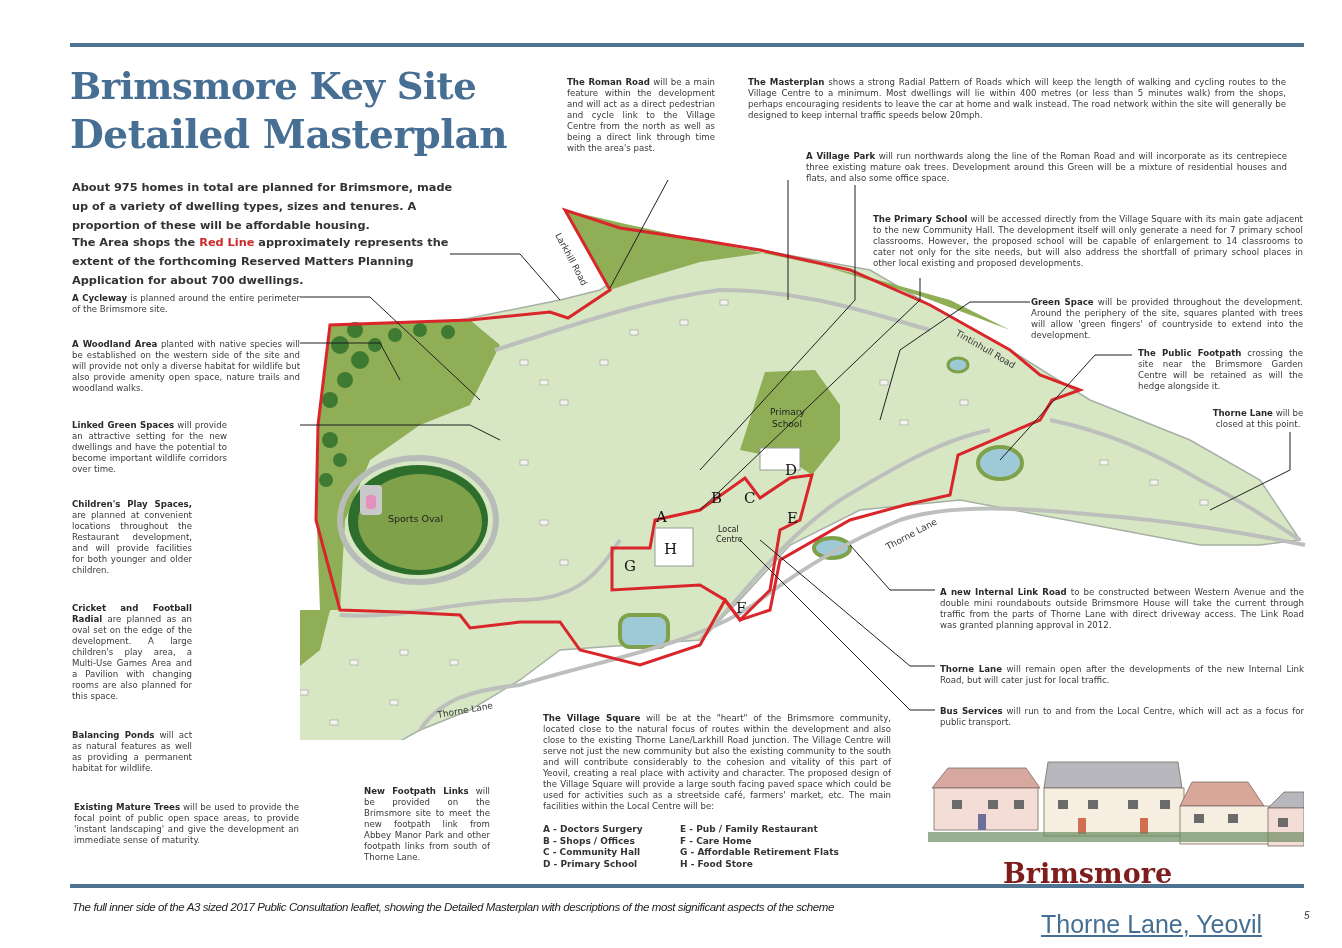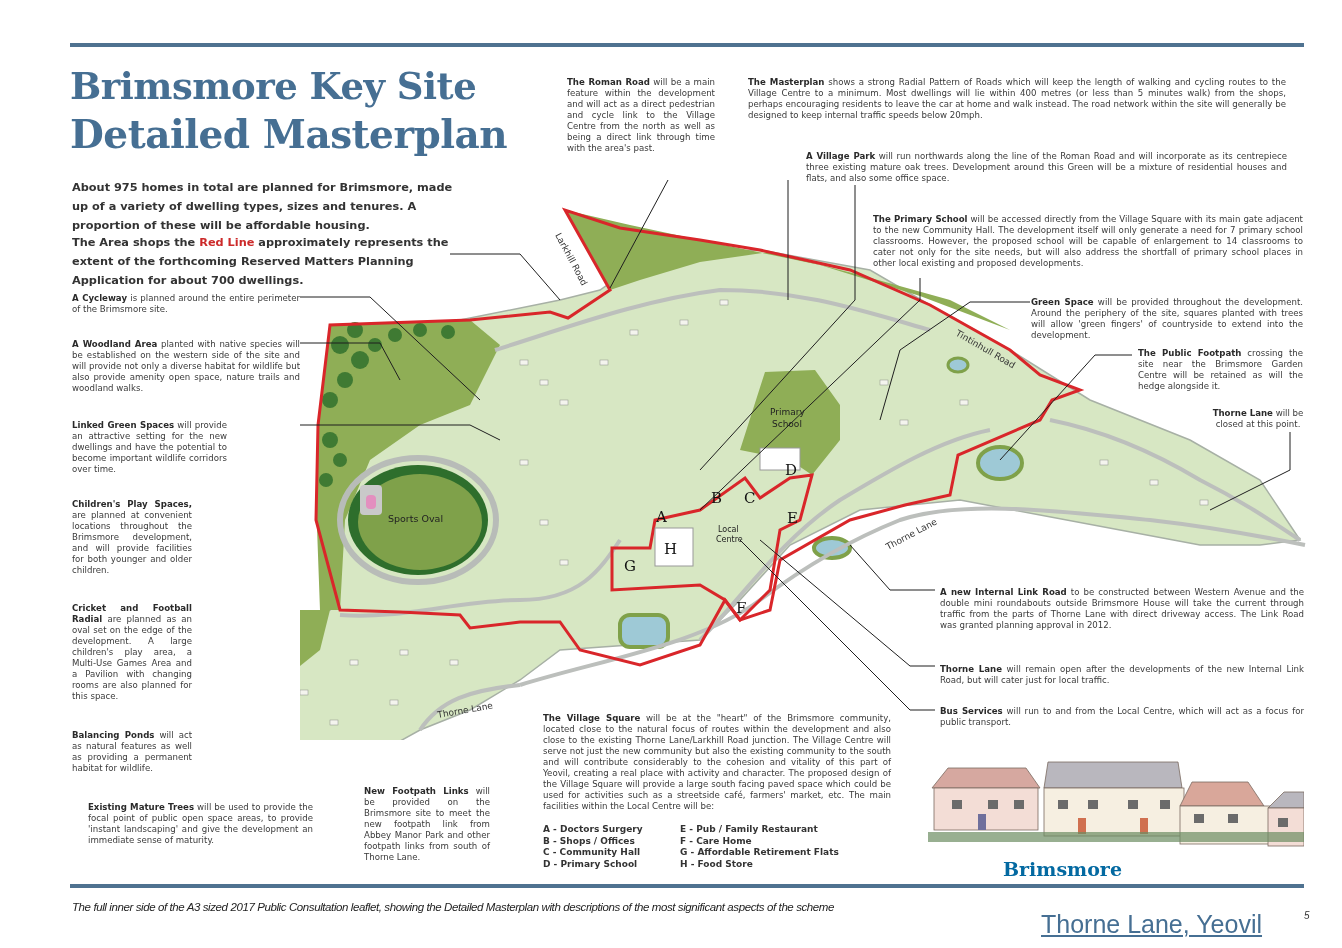--- a/index.html
+++ b/index.html
@@ -7,21 +7,21 @@
   body { position: relative; font-family: "DejaVu Sans", sans-serif; color: #2b2b2b; }
   .rule { position: absolute; height: 4px; background: #4f7290; }
   .title { position: absolute; left: 70px; top: 62px; font-family: "DejaVu Serif", serif; font-weight: bold; color: #466f93; font-size: 37px; line-height: 48px; letter-spacing: -0.5px; }
   .intro { position: absolute; left: 72px; font-family: "DejaVu Sans", sans-serif; font-weight: bold; font-size: 11.3px; line-height: 19px; color: #333; }
   .red { color: #cc2a2a; }
   .note { position: absolute; font-size: 8.6px; line-height: 11px; color: #3a3a3a; text-align: justify; }
   .note b { font-weight: bold; color: #2a2a2a; }
   .map { position: absolute; left: 300px; top: 180px; width: 1010px; height: 560px; }
   .facil { position: absolute; left: 543px; top: 824px; font-size: 9px; line-height: 11.6px; font-weight: bold; color: #333; display: grid; grid-template-columns: 137px 160px; }
   .caption { position: absolute; left: 72px; top: 901px; font-family: "Liberation Sans", sans-serif; font-style: italic; font-size: 11.5px; color: #222; letter-spacing: -0.4px; }
-  .brand { position: absolute; left: 1003px; top: 858px; font-family: "DejaVu Serif", serif; font-weight: bold; font-size: 19px; color: #0369a1; }
+  .brand { position: absolute; left: 1003px; top: 858px; font-family: "DejaVu Serif", serif; font-weight: bold; font-size: 27px; color: #7f1d1d; }
   .brand-sub { position: absolute; left: 1041px; top: 910px; font-family: "Liberation Sans", sans-serif; font-size: 25px; color: #466f93; text-decoration: underline; }
   .pageno { position: absolute; left: 1304px; top: 910px; font-family: "Liberation Sans", sans-serif; font-style: italic; font-size: 10px; color: #333; }
   .houses { position: absolute; left: 928px; top: 748px; width: 376px; height: 108px; }
 </style>
 </head>
 <body>
 
 <div class="rule" style="left:70px; top:43px; width:1234px;"></div>
 
 <div class="title">
@@ -158,24 +158,24 @@
 <div class="note" style="left:748px; top:77px; width:538px;"><b>The Masterplan</b><span> shows a strong Radial Pattern of Roads which will keep the length of walking and cycling routes to the Village Centre to a minimum. Most dwellings will lie within 400 metres (or less than 5 minutes walk) from the shops, perhaps encouraging residents to leave the car at home and walk instead. The road network within the site will generally be designed to keep internal traffic speeds below 20mph.</span></div>
 <div class="note" style="left:806px; top:151px; width:481px;"><b>A Village Park</b><span> will run northwards along the line of the Roman Road and will incorporate as its centrepiece three existing mature oak trees. Development around this Green will be a mixture of residential houses and flats, and also some office space.</span></div>
 <div class="note" style="left:873px; top:214px; width:430px;"><b>The Primary School</b><span> will be accessed directly from the Village Square with its main gate adjacent to the new Community Hall. The development itself will only generate a need for 7 primary school classrooms. However, the proposed school will be capable of enlargement to 14 classrooms to cater not only for the site needs, but will also address the shortfall of primary school places in other local existing and proposed developments.</span></div>
 <div class="note" style="left:1031px; top:297px; width:272px;"><b>Green Space</b><span> will be provided throughout the development. Around the periphery of the site, squares planted with trees will allow 'green fingers' of countryside to extend into the development.</span></div>
 <div class="note" style="left:1138px; top:348px; width:165px;"><b>The Public Footpath</b><span> crossing the site near the Brimsmore Garden Centre will be retained as will the hedge alongside it.</span></div>
 <div class="note" style="left:1212px; top:408px; width:92px; text-align:center;"><b>Thorne Lane</b><span> will be closed at this point.</span></div>
 
 <div class="note" style="left:72px; top:293px; width:228px;"><b>A Cycleway</b><span> is planned around the entire perimeter of the Brimsmore site.</span></div>
 <div class="note" style="left:72px; top:339px; width:228px;"><b>A Woodland Area</b><span> planted with native species will be established on the western side of the site and will provide not only a diverse habitat for wildlife but also provide amenity open space, nature trails and woodland walks.</span></div>
 <div class="note" style="left:72px; top:420px; width:155px;"><b>Linked Green Spaces</b><span> will provide an attractive setting for the new dwellings and have the potential to become important wildlife corridors over time.</span></div>
-<div class="note" style="left:72px; top:499px; width:120px;"><b>Children's Play Spaces,</b><span> are planned at convenient locations throughout the Brimsmore development, and will provide facilities for both younger and older children.</span></div>
+<div class="note" style="left:72px; top:499px; width:120px;"><b>Children's Play Spaces,</b><span> are planned at convenient locations throughout the Restaurant development, and will provide facilities for both younger and older children.</span></div>
 <div class="note" style="left:72px; top:603px; width:120px;"><b>Cricket and Football Radial</b><span> are planned as an oval set on the edge of the development. A large children's play area, a Multi-Use Games Area and a Pavilion with changing rooms are also planned for this space.</span></div>
 <div class="note" style="left:72px; top:730px; width:120px;"><b>Balancing Ponds</b><span> will act as natural features as well as providing a permanent habitat for wildlife.</span></div>
-<div class="note" style="left:74px; top:802px; width:225px;margin-left:14px;"><b>Existing Mature Trees</b><span> will be used to provide the focal point of public open space areas, to provide 'instant landscaping' and give the development an immediate sense of maturity.</span></div>
+<div class="note" style="left:74px; top:802px; width:225px;"><b>Existing Mature Trees</b><span> will be used to provide the focal point of public open space areas, to provide 'instant landscaping' and give the development an immediate sense of maturity.</span></div>
 <div class="note" style="left:364px; top:786px; width:126px;"><b>New Footpath Links</b><span> will be provided on the Brimsmore site to meet the new footpath link from Abbey Manor Park and other footpath links from south of Thorne Lane.</span></div>
 <div class="note" style="left:543px; top:713px; width:348px;"><b>The Village Square</b><span> will be at the "heart" of the Brimsmore community, located close to the natural focus of routes within the development and also close to the existing Thorne Lane/Larkhill Road junction. The Village Centre will serve not just the new community but also the existing community to the south and will contribute considerably to the cohesion and vitality of this part of Yeovil, creating a real place with activity and character. The proposed design of the Village Square will provide a large south facing paved space which could be used for activities such as a streetside café, farmers' market, etc. The main facilities within the Local Centre will be:</span></div>
 <div class="note" style="left:940px; top:587px; width:364px;"><b>A new Internal Link Road</b><span> to be constructed between Western Avenue and the double mini roundabouts outside Brimsmore House will take the current through traffic from the parts of Thorne Lane with direct driveway access. The Link Road was granted planning approval in 2012.</span></div>
 <div class="note" style="left:940px; top:664px; width:364px;"><b>Thorne Lane</b><span> will remain open after the developments of the new Internal Link Road, but will cater just for local traffic.</span></div>
 <div class="note" style="left:940px; top:706px; width:364px;"><b>Bus Services</b><span> will run to and from the Local Centre, which will act as a focus for public transport.</span></div>
 
 <div class="facil">
   <div>A - Doctors Surgery</div>
   <div>E - Pub / Family Restaurant</div>
   <div>B - Shops / Offices</div>

